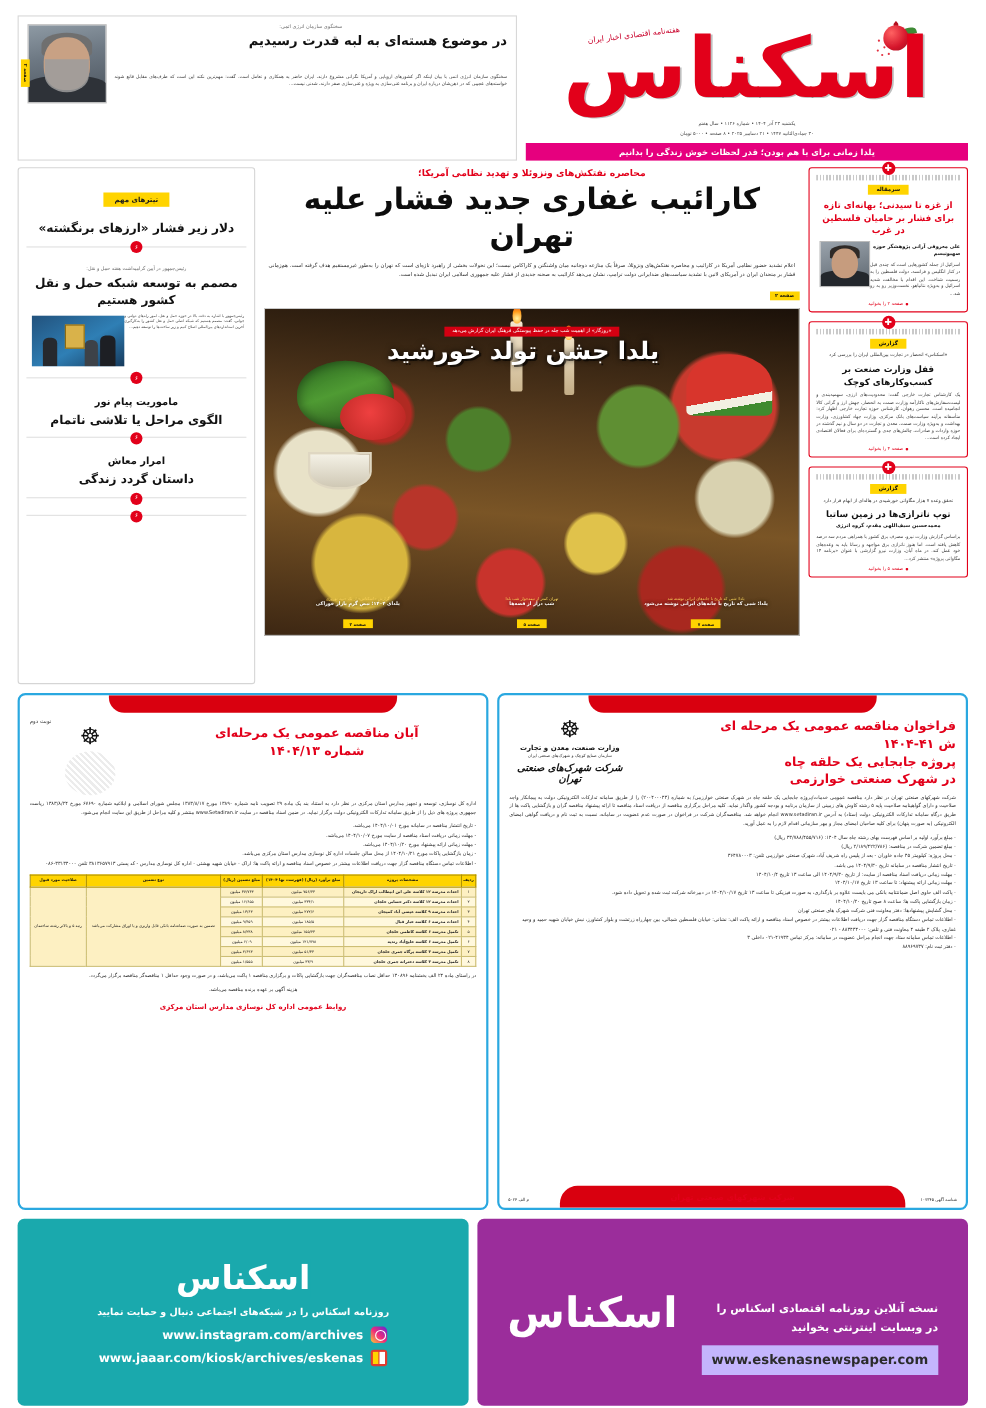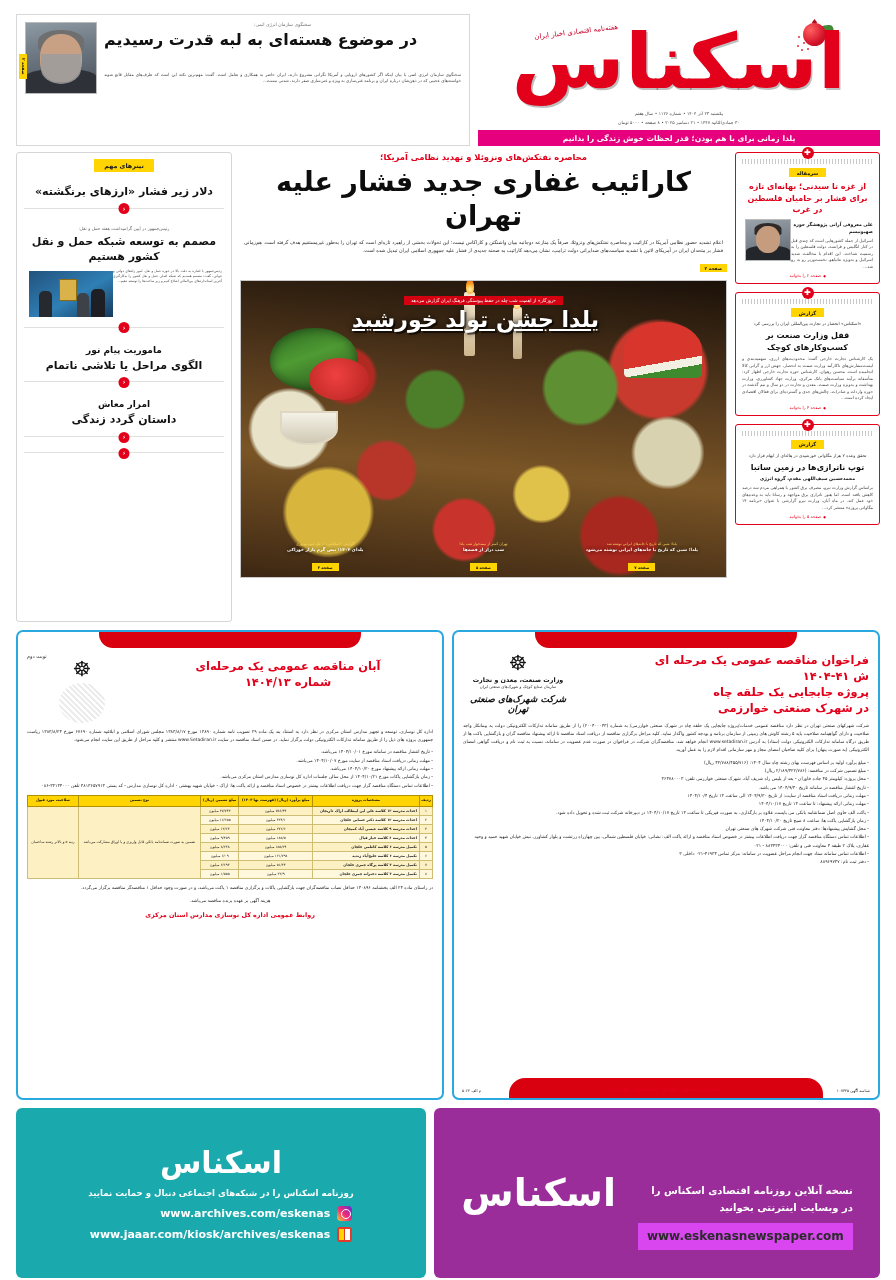--- a/index.html
+++ b/index.html
@@ -49,39 +49,39 @@
   .dateline { font-size: 4.4px; color:#4a4a4a; direction:rtl; line-height:1.65; margin-top:1px; }
   .slogan {
     margin-top: 4px; width: 100%; background:#e6007e; color:#fff;
     font-size: 7.6px; font-weight:700; padding: 3.5px 0; text-align:center; direction: rtl;
   }
 
   
   .mh-right { flex: 1 1 auto; border:1px solid #d8d8d8; padding:7px 8px 5px; display:flex; flex-direction:row-reverse; gap:7px; position:relative; }
   .mh-right .txtcol { flex:1 1 auto; direction:rtl; text-align:right; }
   .mh-right .kicker { font-size:4.6px; color:#6d6d6d; margin-bottom:3px; text-align:center; }
-  .mh-right h2 { font-size:16px; font-weight:700; color:#111; line-height:1.3; text-align:left; margin-bottom:21px; }
+  .mh-right h2 { font-size:12px; font-weight:700; color:#111; line-height:1.3; text-align:right; margin-bottom:21px; }
   .mh-right .photo { flex:0 0 72px; height:72px; border:1px solid #bbb;
     background: linear-gradient(170deg,#8e9aa4 0%, #6d7883 40%, #4a525b 100%); position:relative; overflow:hidden; }
   .face { position:absolute; left:50%; top:16%; transform:translateX(-50%); width:42px; height:48px;
     border-radius:46% 46% 42% 42%; background:#c8a184; }
   .hair { position:absolute; left:50%; top:10%; transform:translateX(-50%); width:46px; height:22px;
     border-radius:50% 50% 18% 18%; background:#6f6f6f; }
   .beard{ position:absolute; left:50%; top:44%; transform:translateX(-50%); width:40px; height:30px;
     border-radius:0 0 50% 50%; background:#9c9c9c; opacity:.85;}
   .suit { position:absolute; left:50%; bottom:0; transform:translateX(-50%); width:74px; height:24px;
     background:#2e3238; border-radius:40% 40% 0 0;}
   .pagetag-v { position:absolute; left:2px; top:30%; writing-mode:vertical-rl; background:#ffd400; color:#111;
     font-size:4.2px; padding:4px 1.5px; font-weight:700; }
 
   
   .body-grid { display:flex; flex-direction:row-reverse; gap:8px; margin-top:6px; height:470px; }
 
   
-  .col-right { flex:0 0 216px; border:1px solid #d5d5d5; border-radius:3px; padding:6px 7px; display:flex; flex-direction:column; }
+  .col-right { flex:0 0 216px; border:1px solid #d5d5d5; border-radius:3px; padding:22px 7px; display:flex; flex-direction:column; }
   .sec-badge { display:block; margin:0 auto 7px; background:#ffd400; color:#1a1a1a; font-size:6.4px;
     font-weight:700; padding:2.5px 10px; direction:rtl; }
   .titr { direction:rtl; text-align:center; padding:5px 2px; }
   .titr h3 { font-size:11px; font-weight:700; color:#111; line-height:1.42; }
   .titr .sm { font-size:4.4px; color:#6a6a6a; margin-bottom:3px; }
   .dot-sep { position:relative; height:10px; border-top:1px solid #e0e0e0; margin:3px 0; }
   .dot-sep::after { content:"۶"; position:absolute; top:-5.5px; left:50%; transform:translateX(-50%);
     width:11px; height:11px; border-radius:50%; background:#e2001a; color:#fff; font-size:5px;
     display:flex; align-items:center; justify-content:center; }
   .titr-photo { width:84px; height:46px; float:left; margin:2px 0 2px 3px;
@@ -127,21 +127,21 @@
   .yalda .candle2::after{content:"";position:absolute;left:50%;top:-11px;transform:translateX(-50%);
     width:7px;height:13px;border-radius:50% 50% 40% 40%;background:radial-gradient(circle at 50% 70%,#fff6ba,#ffab22 55%,#e4631c);}
   .yalda .bowl{position:absolute;left:8%;top:44%;width:58px;height:34px;border-radius:0 0 48% 48%;
     background:linear-gradient(180deg,#f4f1e6,#cfc8b4); border:2px solid #dfd7c2;}
   .yalda .watermelon{position:absolute;right:5%;top:14%;width:78px;height:56px;border-radius:50% 50% 8% 8%;
     background:linear-gradient(170deg,#d8352c 0 68%, #f2f0e2 68% 80%, #3f8a2e 80%);}
 
   .ov-kicker { position:absolute; top:6px; left:0; right:0; text-align:center; direction:rtl; }
   .ov-kicker span { background:#d40012; color:#fff; font-size:4.6px; padding:2px 7px; display:inline-block; }
   .ov-title { position:absolute; top:26px; left:0; right:16px; text-align:center; direction:rtl;
-    font-size:22px; font-weight:700; color:#fff; text-shadow:0 0 6px rgba(0,0,0,.85), 2px 2px 0 rgba(0,0,0,.55);text-decoration:underline; }
+    font-size:22px; font-weight:700; color:#fff; text-shadow:0 0 6px rgba(0,0,0,.85), 2px 2px 0 rgba(0,0,0,.55); }
   .ov-caps { position:absolute; bottom:4px; left:0; right:0; display:flex; flex-direction:row-reverse;
     justify-content:space-around; gap:6px; padding:0 8px; }
   .ov-cap { flex:1 1 0; direction:rtl; text-align:center; }
   .ov-cap .ck { font-size:3.6px; color:#ffd85e; line-height:1.5; }
   .ov-cap .ct { font-size:4.4px; color:#fff; font-weight:700; line-height:1.5; text-shadow:0 0 4px #000; }
   .ov-cap .chip { display:inline-block; background:#ffd400; color:#111; font-size:3.8px; font-weight:700;
     padding:1.4px 6px; margin-top:3px; }
 
   
   .col-left { flex:0 0 145px; display:flex; flex-direction:column; gap:8px; }
@@ -216,21 +216,21 @@
   .ig { width:15px; height:15px; border-radius:4px;
     background:linear-gradient(45deg,#f9ce34,#ee2a7b 48%,#6228d7); position:relative; flex:0 0 15px; }
   .ig::after{content:"";position:absolute;left:3.5px;top:3.5px;width:8px;height:8px;border:1.6px solid #fff;border-radius:50%;}
   .jr { width:15px; height:15px; border-radius:3px; background:#e23b2e; position:relative; flex:0 0 15px; }
   .jr::after{content:"";position:absolute;left:2px;top:2px;width:5px;height:11px;background:#ffd400;}
   .jr::before{content:"";position:absolute;right:2px;top:2px;width:5px;height:11px;background:#fff;}
 
   .bn-purple { background:#9b2d9b; display:flex; flex-direction:row-reverse; align-items:center; justify-content:center; gap:22px; padding:0 18px;}
   .bn-purple .plogo { color:#fff; font-size:38px; font-weight:700; direction:rtl; letter-spacing:-1px; }
   .bn-purple .ptxt { color:#fff; font-size:10px; font-weight:700; direction:rtl; text-align:right; line-height:1.7;margin-top:46px; }
-  .bn-purple .purl { display:inline-block; background:#d946ef; color:#2b2b2b; font-size:12px; font-weight:700;
+  .bn-purple .purl { display:inline-block; background:#c4b5fd; color:#2b2b2b; font-size:12px; font-weight:700;
     padding:3px 9px; margin-top:7px; direction:ltr; }
 </style>
 </head>
 <body>
 
 <div class="page">
 
   <div class="masthead">
 
     <div class="mh-right">
@@ -543,21 +543,21 @@
   </div>
 
   <div class="banners">
 
     <div class="banner bn-teal">
       <div class="logobox">اسکناس</div>
       <div class="line">روزنامه اسکناس را در شبکه‌های اجتماعی دنبال و حمایت نمایید</div>
       <div class="links">
         <div class="lk">
           <span class="ig"></span>
-          <span>www.archives.com/eskenas</span>
+          <span>www.instagram.com/archives</span>
         </div>
         <div class="lk">
           <span class="jr"></span>
           <span>www.jaaar.com/kiosk/archives/eskenas</span>
         </div>
       </div>
     </div>
 
     <div class="banner bn-purple">
       <div class="plogo">اسکناس</div>

